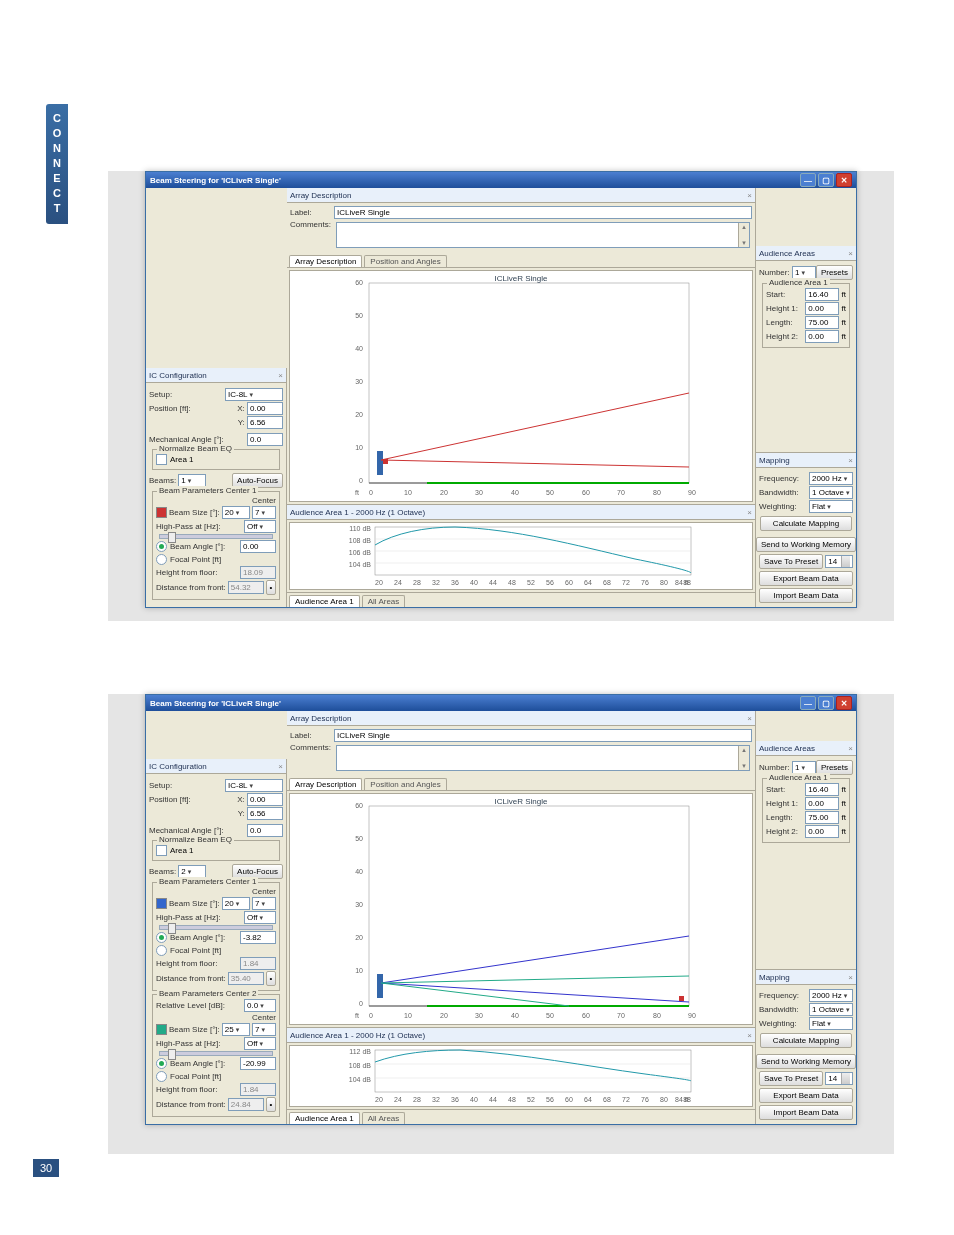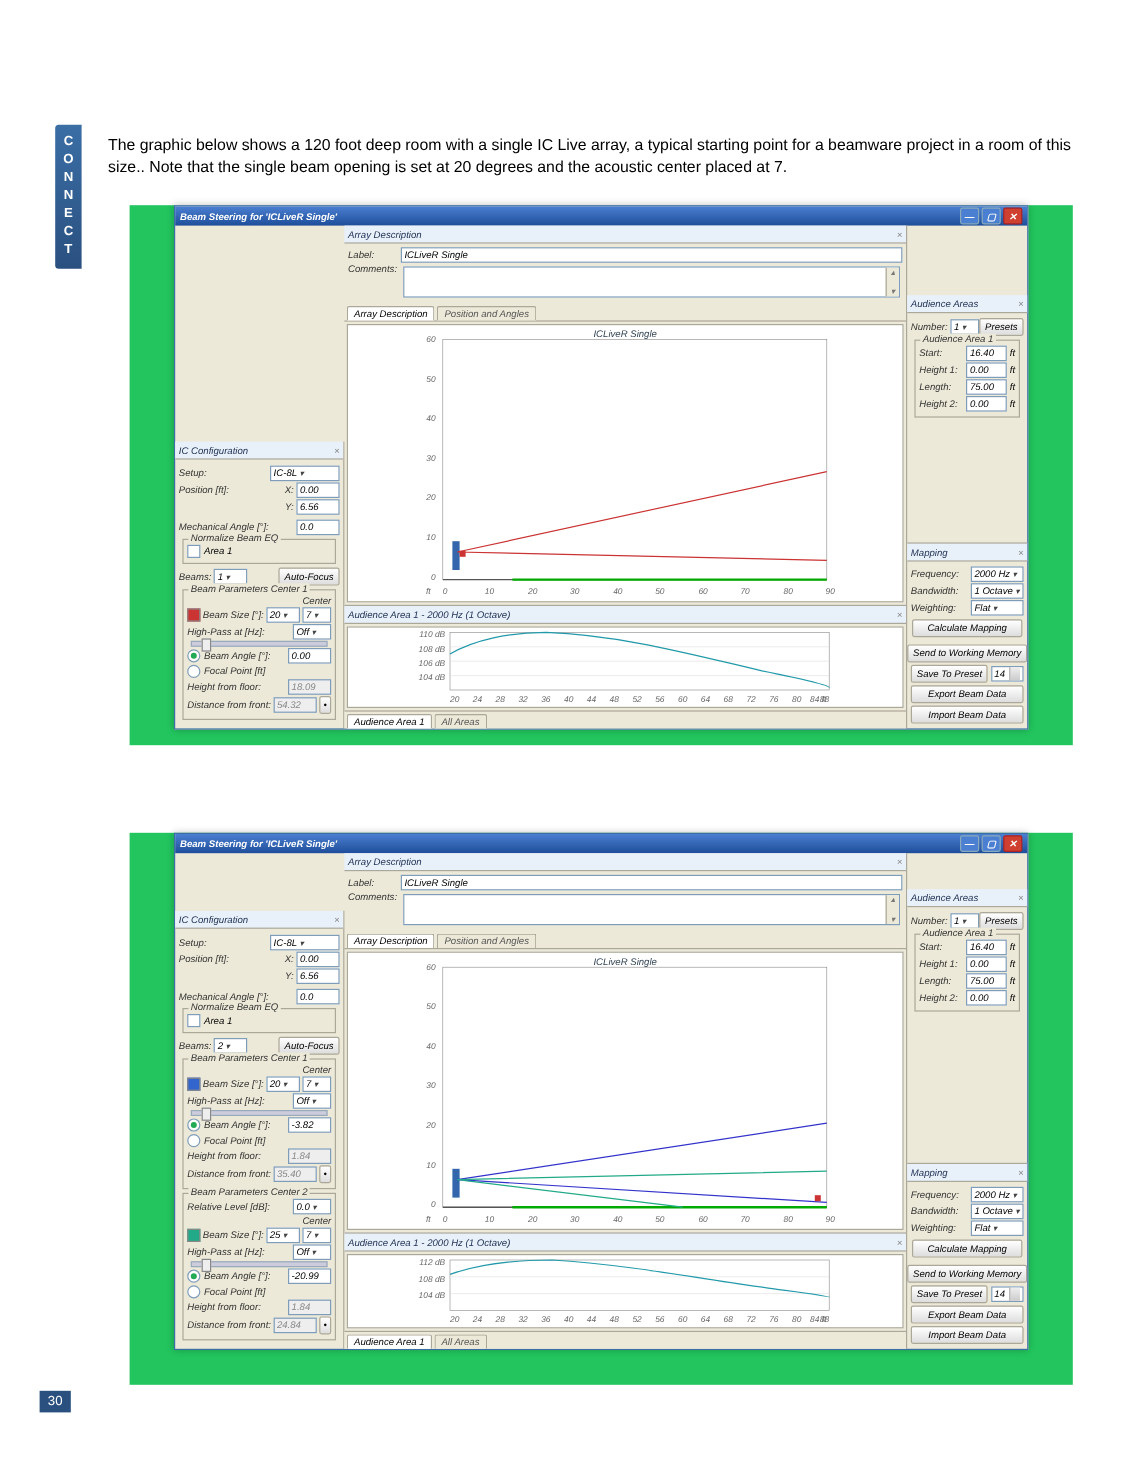--- a/index.html
+++ b/index.html
@@ -6,21 +6,21 @@
 .page{width:954px;height:1235px;position:relative;background:#fff}
 .side-tab{position:absolute;left:46px;top:104px;width:22px;height:120px;background:linear-gradient(#3a6ea5,#2a5080);border-radius:3px 0 0 3px;color:#fff;writing-mode:vertical-rl;text-orientation:upright;font-weight:bold;font-size:11px;letter-spacing:3px;display:flex;align-items:center;justify-content:center}
 .page-num{position:absolute;left:33px;bottom:58px;width:26px;height:18px;background:#2a5080;color:#fff;font-size:11px;display:flex;align-items:center;justify-content:center}
 .header{position:absolute;left:90px;top:54px;right:60px;height:26px;display:flex;align-items:center;border-bottom:1px solid #000}
 .header .um{font-size:13px;margin-right:10px}
 .header .brand{font-weight:bold;font-size:15px;letter-spacing:0.5px;}
 .header .brand .red{color:#c00}
 .body-text{position:absolute;left:90px;right:60px;font-size:13.2px;line-height:1.35}
 .p1{top:112px}
 .p2{top:653px}
-.shot{position:absolute;left:108px;right:60px;background:#22c55e;font-style:italic;}
+.shot{position:absolute;left:108px;right:60px;background:#e5e5e5;}
 .s1{top:171px;height:450px}
 .s2{top:694px;height:460px}
 .bswin{position:relative;width:710px;margin:0 auto;border:1px solid #3a6ea5;box-shadow:0 0 6px rgba(0,0,0,.25);font-size:8px;background:#ece9d8}
 .tb{height:16px;background:linear-gradient(#4b7fd1,#1e4e9a);color:#fff;display:flex;align-items:center;padding:0 4px;font-weight:bold}
 .tb .sp{flex:1}
 .tb .wbtn{width:14px;height:12px;margin-left:2px;display:flex;align-items:center;justify-content:center;font-size:8px;border-radius:2px}
 .tb .min{background:#4b7fd1;border:1px solid #8ab}
 .tb .max{background:#4b7fd1;border:1px solid #8ab}
 .tb .cls{background:#d04030;border:1px solid #a22}
 .cols{display:flex;align-items:flex-end}
@@ -70,21 +70,20 @@
 
 <div class="page">
   <div class="side-tab">
     <span>CONNECT</span>
   </div>
   <div class="page-num">
       <span>30</span>
     </div>
 
 
-  <div class="body-text p1">The graphic below shows a 120 foot deep room with a single IC Live array, a typical starting point for a beamware project in a room of this size.. Note that the single beam opening is set at 20 degrees and the acoustic center placed at 7.</div>
 
   <div class="shot s1">
     <div class="bswin">
       <div class="tb">
         <span>Beam Steering for 'ICLiveR Single'</span>
         <span class="sp"></span>
         <span class="wbtn min">—</span>
         <span class="wbtn max">▢</span>
         <span class="wbtn cls">✕</span>
       </div>

